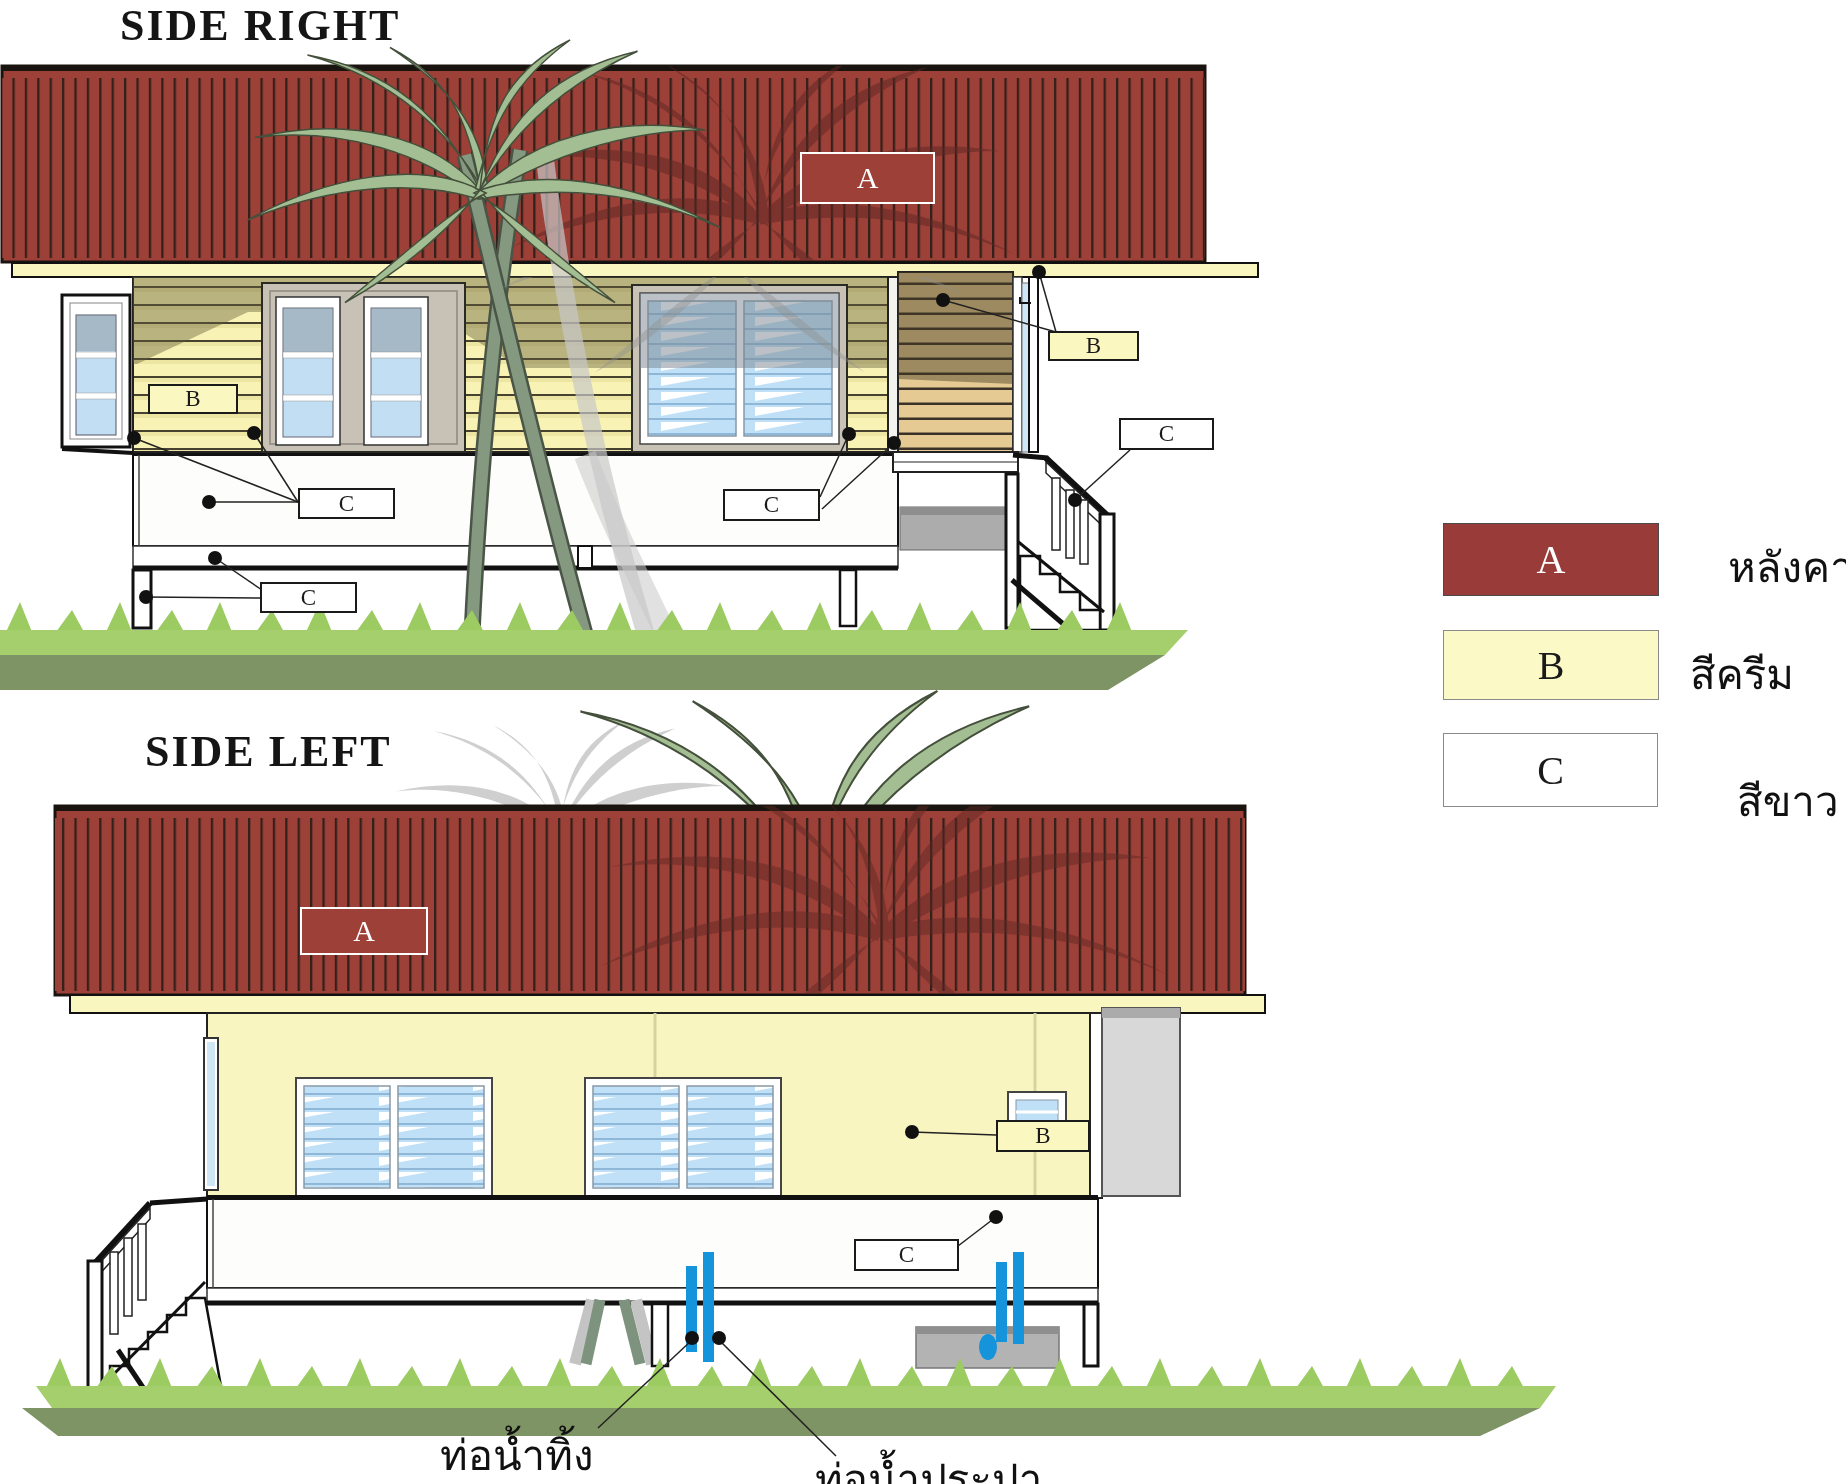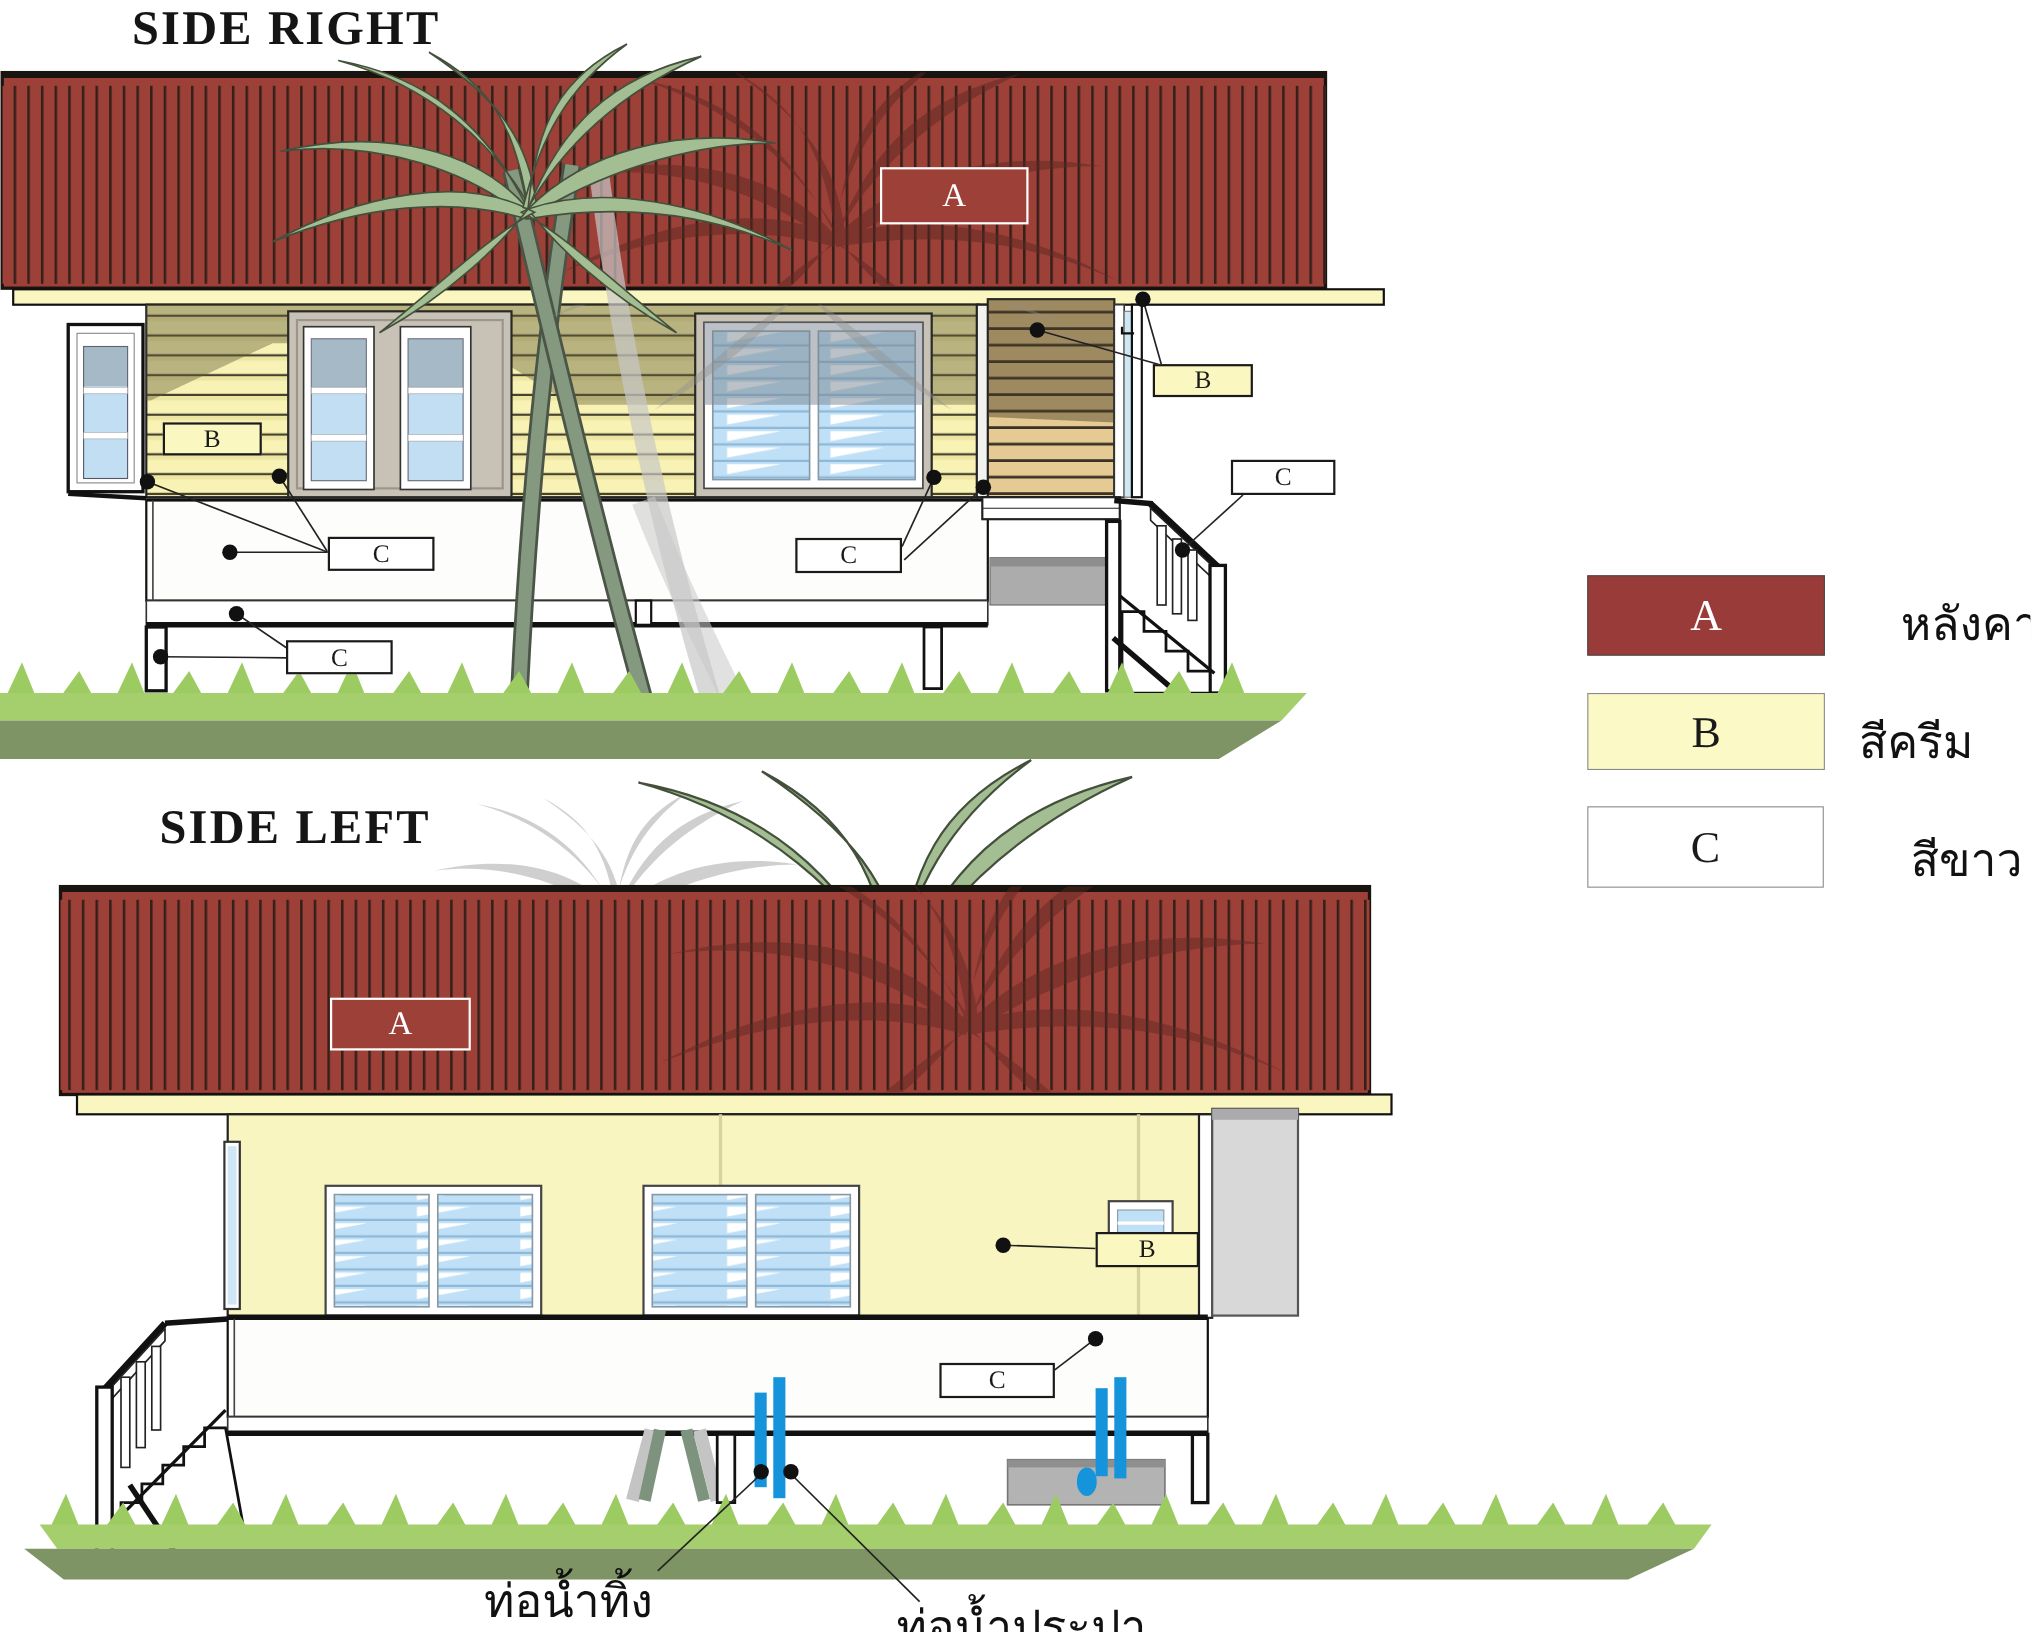--- a/index.html
+++ b/index.html
@@ -290,18 +290,18 @@
 
 <div class="marker marker-a" style="left:300px;top:907px;width:128px;height:48px;">A</div>
 <div class="marker marker-b" style="left:996px;top:1120px;width:94px;height:32px;">B</div>
 <div class="marker marker-c" style="left:854px;top:1239px;width:105px;height:32px;">C</div>
 
 <div class="legend-swatch legend-a" style="left:1443px;top:523px;width:216px;height:73px;">A</div>
 <div class="legend-label" style="left:1728px;top:534px;">หลังคา</div>
 <div class="legend-swatch legend-b" style="left:1443px;top:630px;width:216px;height:70px;">B</div>
 <div class="legend-label" style="left:1690px;top:641px;">สีครีม</div>
 <div class="legend-swatch legend-c" style="left:1443px;top:733px;width:215px;height:74px;">C</div>
-<div class="legend-label" style="left:1737px;top:748px;">สีขาว</div>
+<div class="legend-label" style="left:1737px;top:768px;">สีขาว</div>
 
 <div class="pipe-label" style="left:440px;top:1422px;">ท่อน้ำทิ้ง</div>
 <div class="pipe-label" style="left:815px;top:1446px;">ท่อน้ำประปา</div>
 
 </div>
 
 </body></html>

